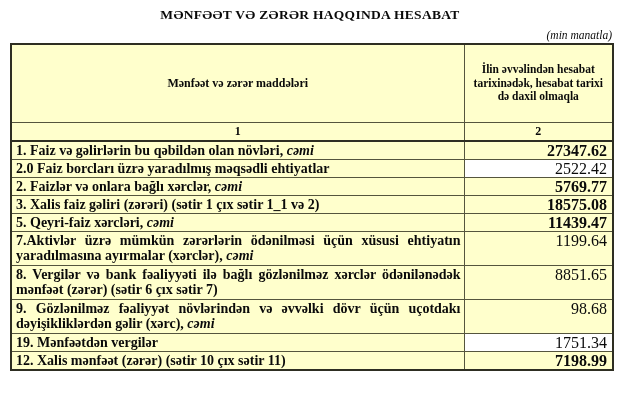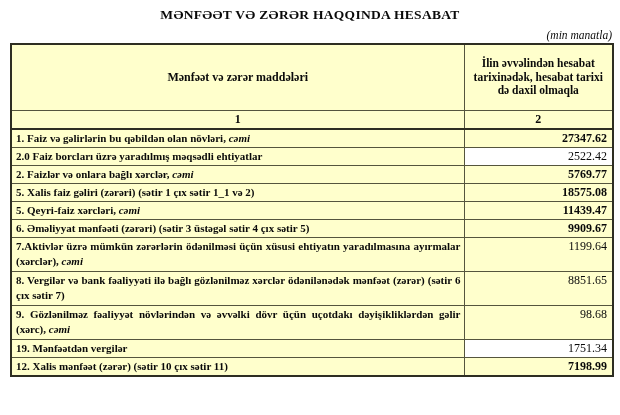--- a/index.html
+++ b/index.html
@@ -32,48 +32,48 @@
     border-collapse:collapse;
     table-layout:fixed;
     border:2px solid var(--border-thick);
   }
   col.c1{width:453px;}
   col.c2{width:149px;}
   th,td{
     border:1px solid var(--border-thin);
     background:var(--cell-bg);
     vertical-align:top;
-    font-size:11px;
+    font-size:14px;
     line-height:15px;
   }
   tr.head-row{height:46px;}
   tr.head-row th{vertical-align:middle;text-align:center;font-weight:bold;}
   th.col1-head{font-size:12px;}
-  th.col2-head{font-size:11.5px;line-height:13.5px;padding:12px 4px;}
+  th.col2-head{font-size:11.5px;line-height:13.5px;padding:18px 4px;}
   tr.index-row{height:19px;}
   tr.index-row td{
     text-align:center;
     font-weight:bold;
     font-size:12px;
     vertical-align:middle;
     border-bottom:2px solid var(--border-thick);
   }
   tbody tr{height:17px;}
   tbody tr.tall{height:34px;}
   td.label-cell{
     padding:1px 3px 1px 4px;
     font-weight:bold;
     text-align:left;
   }
   td.label-cell.justify{text-align:justify;}
   td.label-cell em{font-style:italic;font-weight:bold;}
   td.value-cell{
     padding:1px 5px 1px 7px;
     text-align:right;
-    font-size:12px;
+    font-size:16px;
     font-weight:normal;
   }
   td.value-cell.bold{font-weight:bold;}
   td.value-cell.white{background:var(--white-bg);}
 </style>
 </head>
 <body>
 
 <div class="page">
   <div class="report-title">MƏNFƏƏT VƏ ZƏRƏR HAQQINDA HESABAT</div>
@@ -101,30 +101,26 @@
         </tr>
         <tr>
           <td class="label-cell">2.0 Faiz borcları üzrə yaradılmış məqsədli ehtiyatlar</td>
           <td class="value-cell white">2522.42</td>
         </tr>
         <tr>
           <td class="label-cell">2. Faizlər və onlara bağlı xərclər, <em>cəmi</em></td>
           <td class="value-cell bold">5769.77</td>
         </tr>
         <tr>
-          <td class="label-cell">5. Xalis faiz gəliri (zərəri) (sətir 1 çıx sətir 1_1 və 2)</td>
+          <td class="label-cell">3. Xalis faiz gəliri (zərəri) (sətir 1 çıx sətir 1_1 və 2)</td>
           <td class="value-cell bold">18575.08</td>
         </tr>
         <tr>
           <td class="label-cell">5. Qeyri-faiz xərcləri, <em>cəmi</em></td>
           <td class="value-cell bold">11439.47</td>
-        </tr>
-        <tr>
-          <td class="label-cell">6. Əməliyyat mənfəəti (zərəri) (sətir 3 üstəgəl sətir 4 çıx sətir 5)</td>
-          <td class="value-cell bold">9909.67</td>
         </tr>
         <tr class="tall">
           <td class="label-cell justify">7.Aktivlər üzrə mümkün zərərlərin ödənilməsi üçün xüsusi ehtiyatın yaradılmasına ayırmalar (xərclər), <em>cəmi</em></td>
           <td class="value-cell">1199.64</td>
         </tr>
         <tr class="tall">
           <td class="label-cell justify">8. Vergilər və bank fəaliyyəti ilə bağlı gözlənilməz xərclər ödənilənədək mənfəət (zərər) (sətir 6 çıx sətir 7)</td>
           <td class="value-cell">8851.65</td>
         </tr>
         <tr class="tall">

